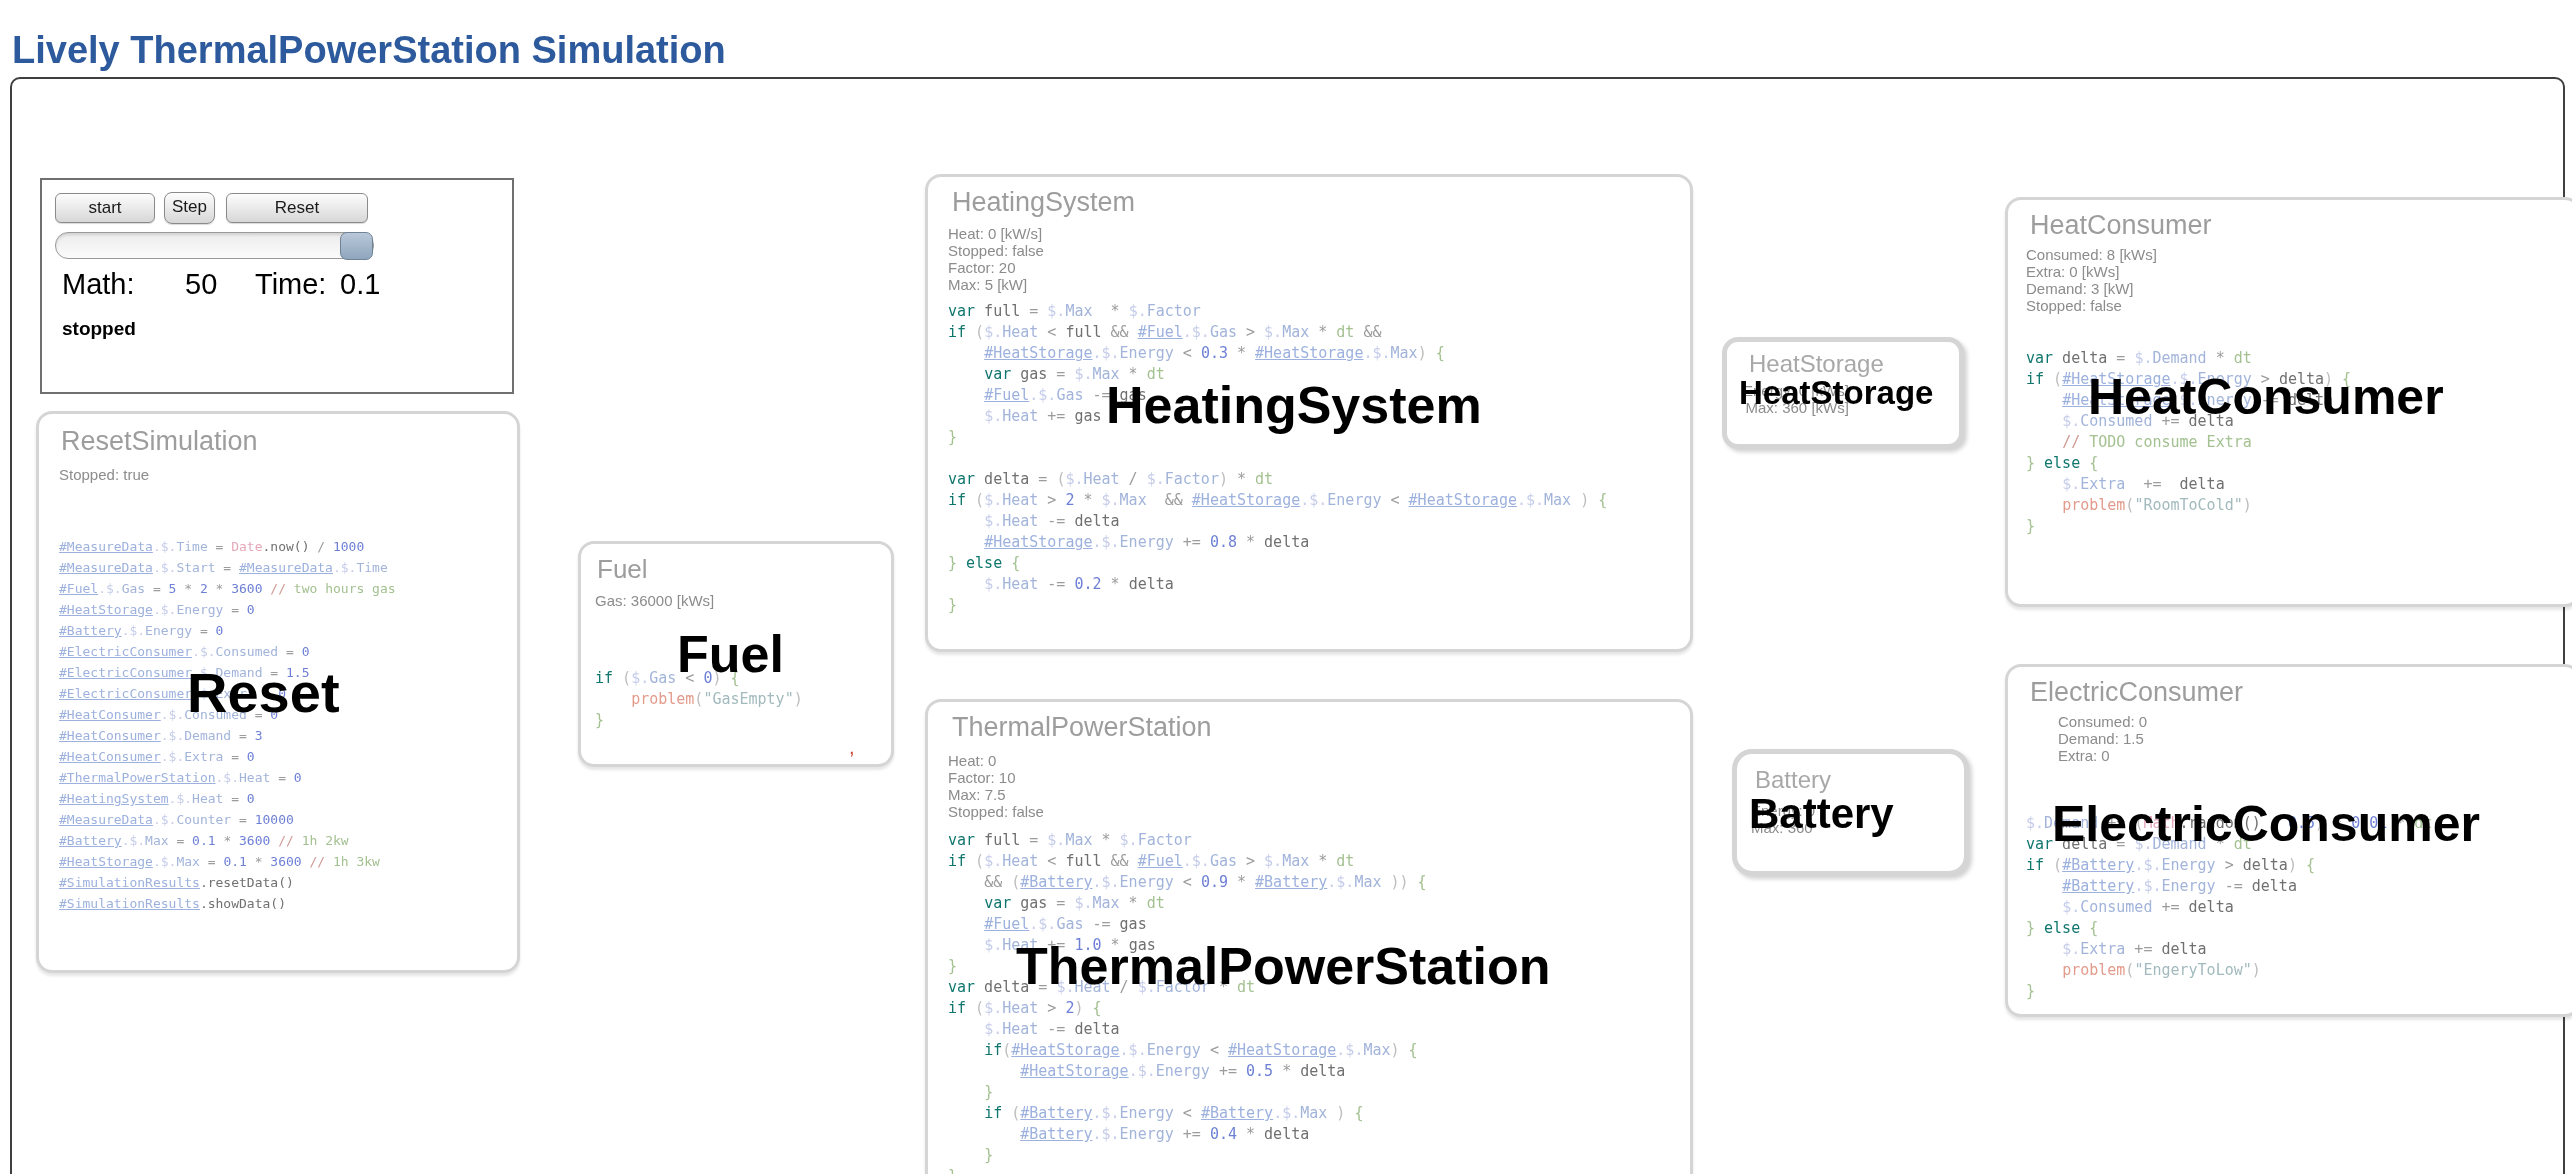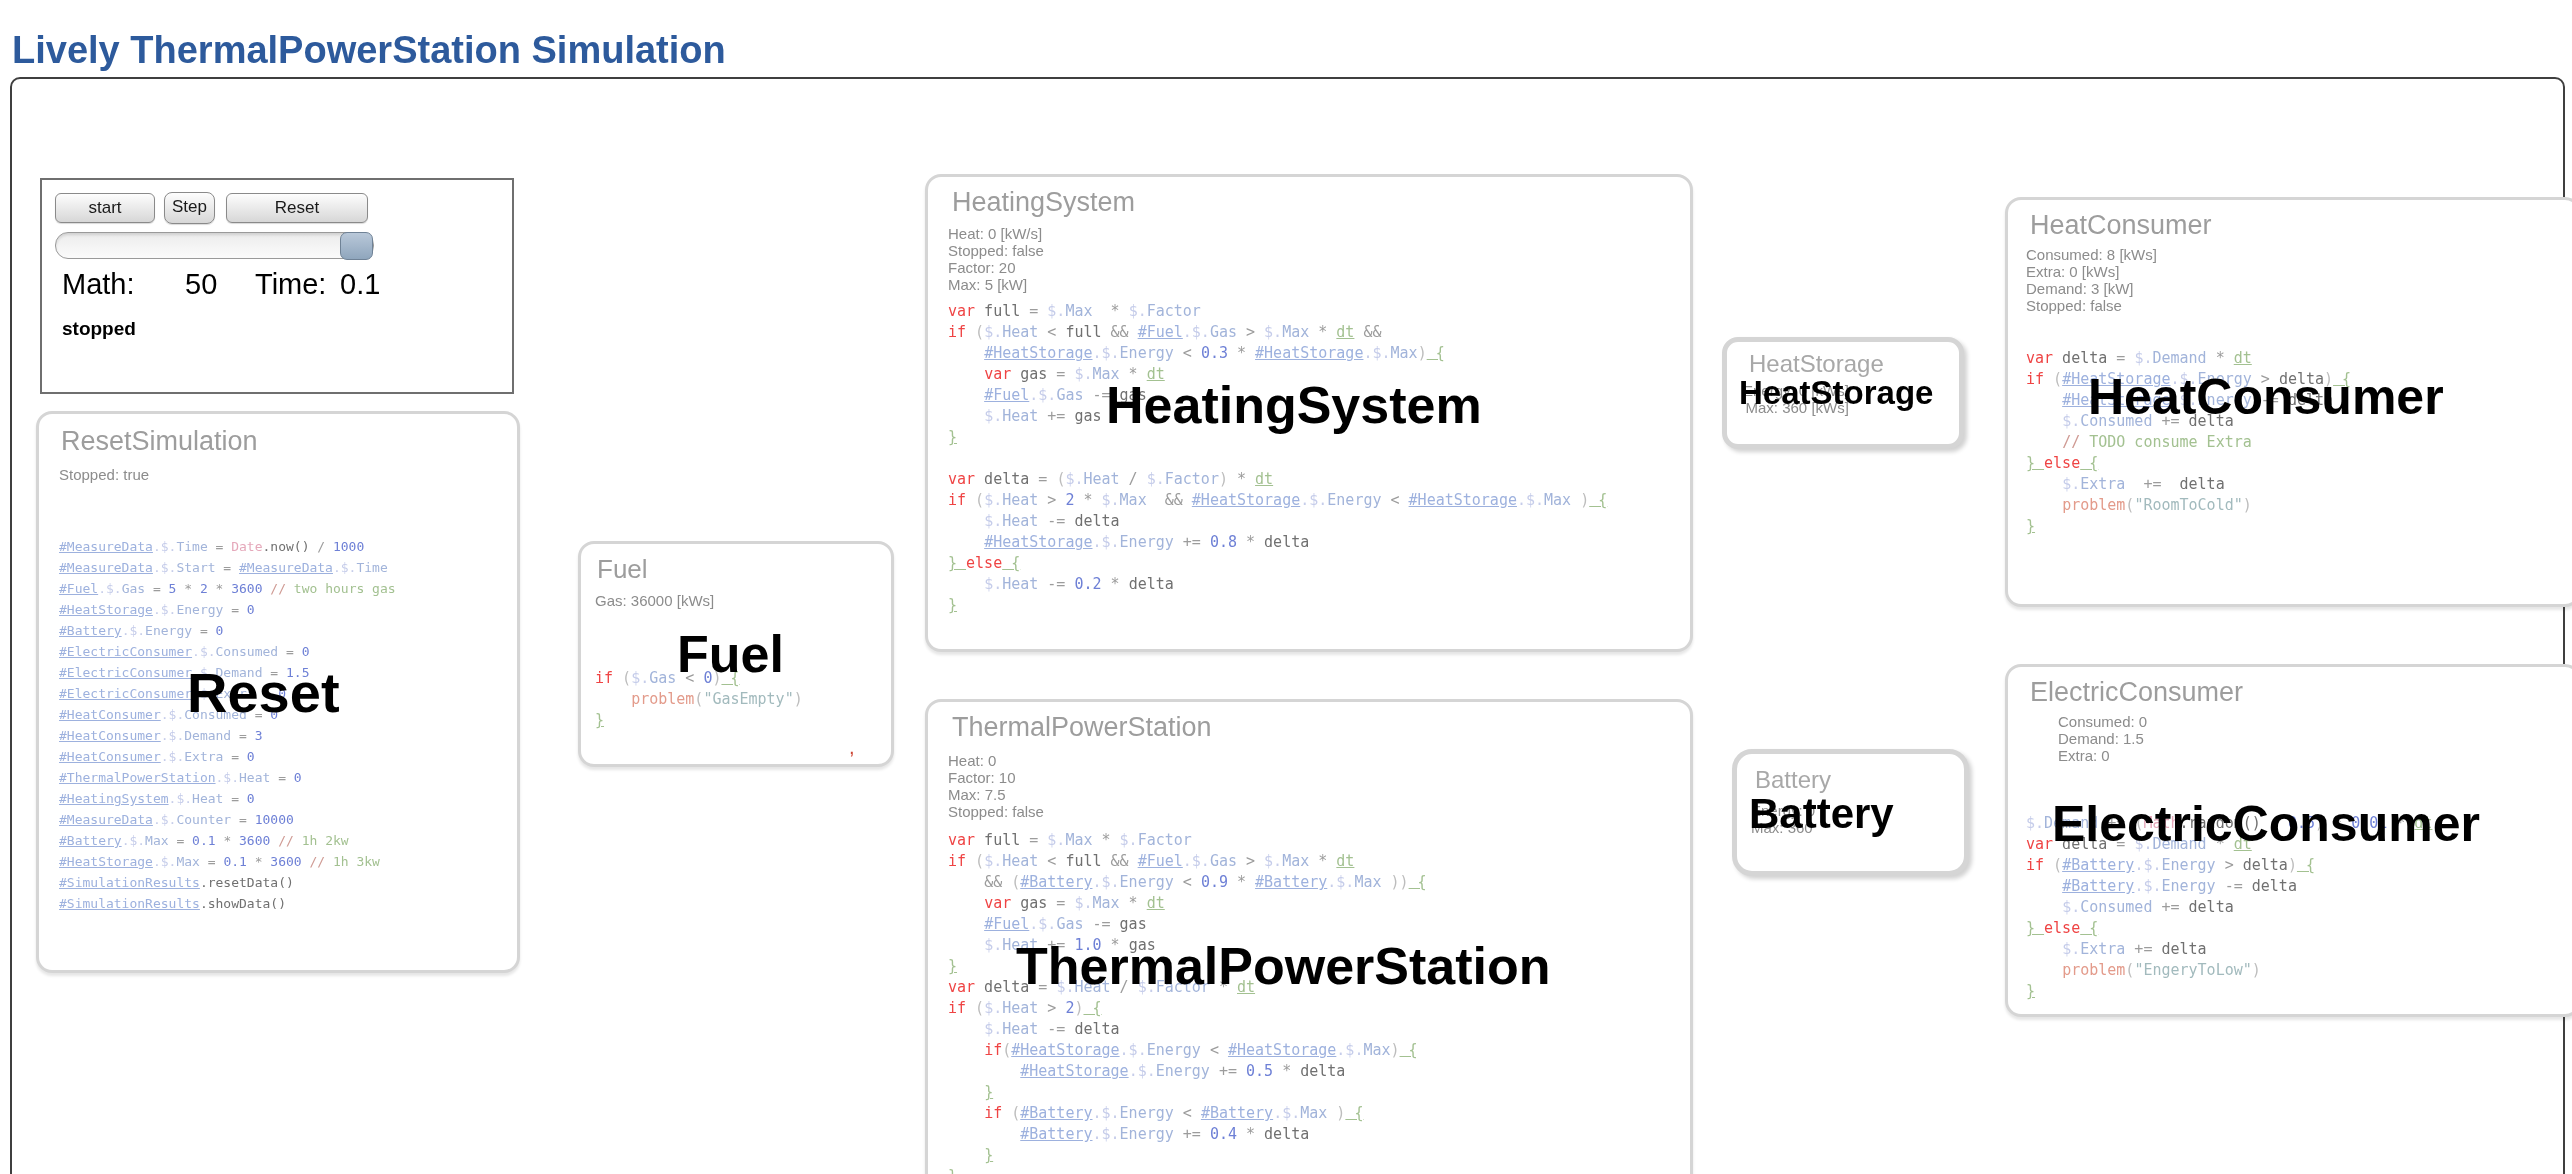--- a/index.html
+++ b/index.html
@@ -89,29 +89,29 @@
   #panel-heatconsumer .code{left:18px;top:148px;}
   #panel-heatconsumer .biglabel{left:80px;top:168px;font-size:50px;}
 
   #panel-electric{left:1993px;top:585px;width:570px;height:347px;}
   #panel-electric .ptitle{left:22px;top:10px;}
   #panel-electric .stats{left:18px;top:46px;margin-left:32px;}
   #panel-electric .code{left:18px;top:146px;}
   #panel-electric .biglabel{left:44px;top:128px;font-size:50px;}
 
   
-  .tk-k{color:#ef4444;}                                  
+  .tk-k{color:#0f766e;}                                  
   .tk-l{color:#9db1de;text-decoration:underline;}        
   .tk-d{color:#c6cdea;}                                  
   .tk-p{color:#a2b4da;}                                  
   .tk-o{color:#9c9c9c;}                                  
   .tk-n{color:#6e80d6;}                                  
   .tk-c{color:#e5a8ba;}                                  
   .tk-f{color:#707070;text-align:center;}                                  
-  .tk-g{color:#a3c191;text-decoration:underline;}                                  
+  .tk-g{color:#a3c191;}                                  
   .tk-b{color:#bdbdbd;}                                  
   .tk-s{color:#a2babd;}                                  
   .tk-m{color:#e39b8b;}                                  
   .tk-x{color:#cf9a93;}                                  
   .tk-t{color:#a3c191;}                                  
 </style>
 </head>
 <body>
 
 <h1 id="page-title">Lively ThermalPowerStation Simulation</h1>

